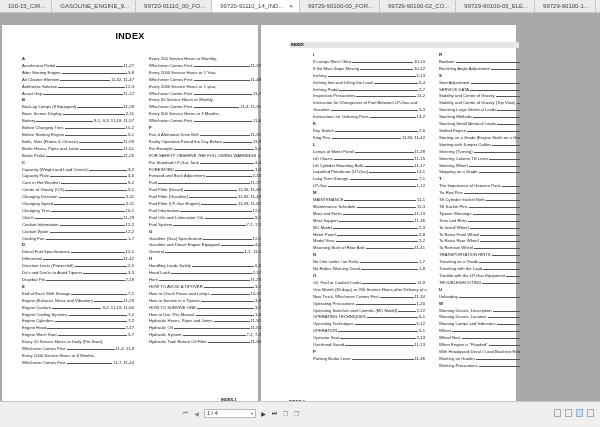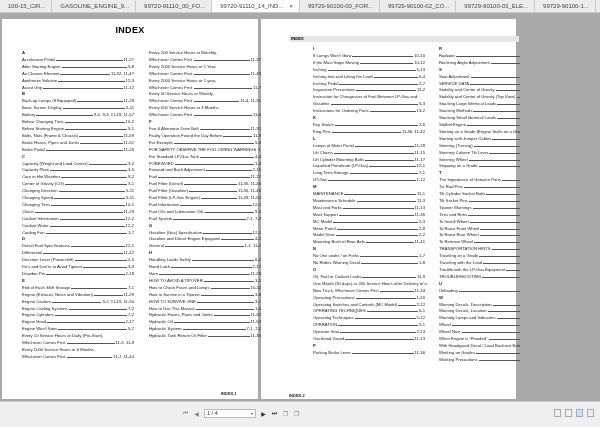--- a/index.html
+++ b/index.html
@@ -2,21 +2,21 @@
 <html><head>
 <meta charset="utf-8">
 <style>
   * { box-sizing: border-box; margin: 0; padding: 0; }
   body { width: 600px; height: 427px; background: #a9a9a9; font-family: "Liberation Sans", sans-serif; overflow: hidden; position: relative; }
   .tabbar { position: absolute; left: 0; top: 0; width: 600px; height: 13px; background: #ececec; border-bottom: 1px solid #c8c8c8; display: flex; overflow: hidden; }
   .tab { height: 13px; font-size: 6px; color: #444; padding: 3px 6px 0 8px; white-space: nowrap; border-right: 1px solid #c8c8c8; position: relative; flex: 0 0 auto; }
   .tab.active { background: #fff; }
   .tab .close { margin-left: 6px; font-size: 6px; color: #333; }
   .viewer { position: absolute; left: 0; top: 13px; width: 600px; height: 388px; background: #a9a9a9; }
-  .page { position: absolute; background: #fff; top: 6px; height: 380px; }
+  .page { position: absolute; background: #fff; top: 12px; height: 380px; }
   .p1 { left: 2px; width: 256px; }
   .title1 { position: absolute; top: 6px; left: 0; width: 100%; text-align: center; font-size: 9px; font-weight: bold; letter-spacing: 0.3px; }
   .col { position: absolute; font-size: 4.2px; line-height: 6.9px; color: #222; }
   .row { display: flex; align-items: baseline; white-space: nowrap; }
   .row .lbl { flex: 0 0 auto; }
   .row .dots { flex: 1 1 auto; border-bottom: 0.5px solid #555; margin: 0 1px; height: 4px; }
   .row .pg { flex: 0 0 auto; }
   .row.letter { font-weight: bold; }
   .footer-label { position: absolute; font-size: 4px; font-weight: bold; color: #222; }
   .title2 { position: absolute; top: 17px; left: 28px; width: 230px; height: 6px; background: #e6e6e6; font-size: 4.2px; font-weight: bold; padding-left: 2px; line-height: 6px; }

